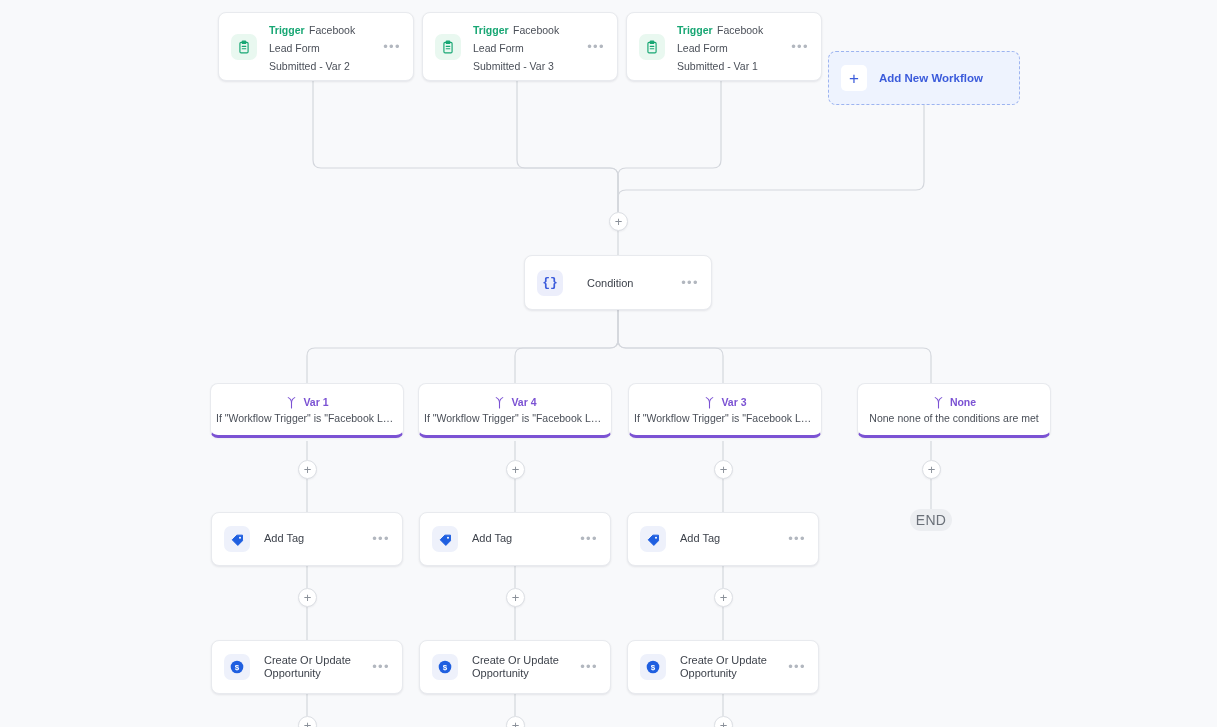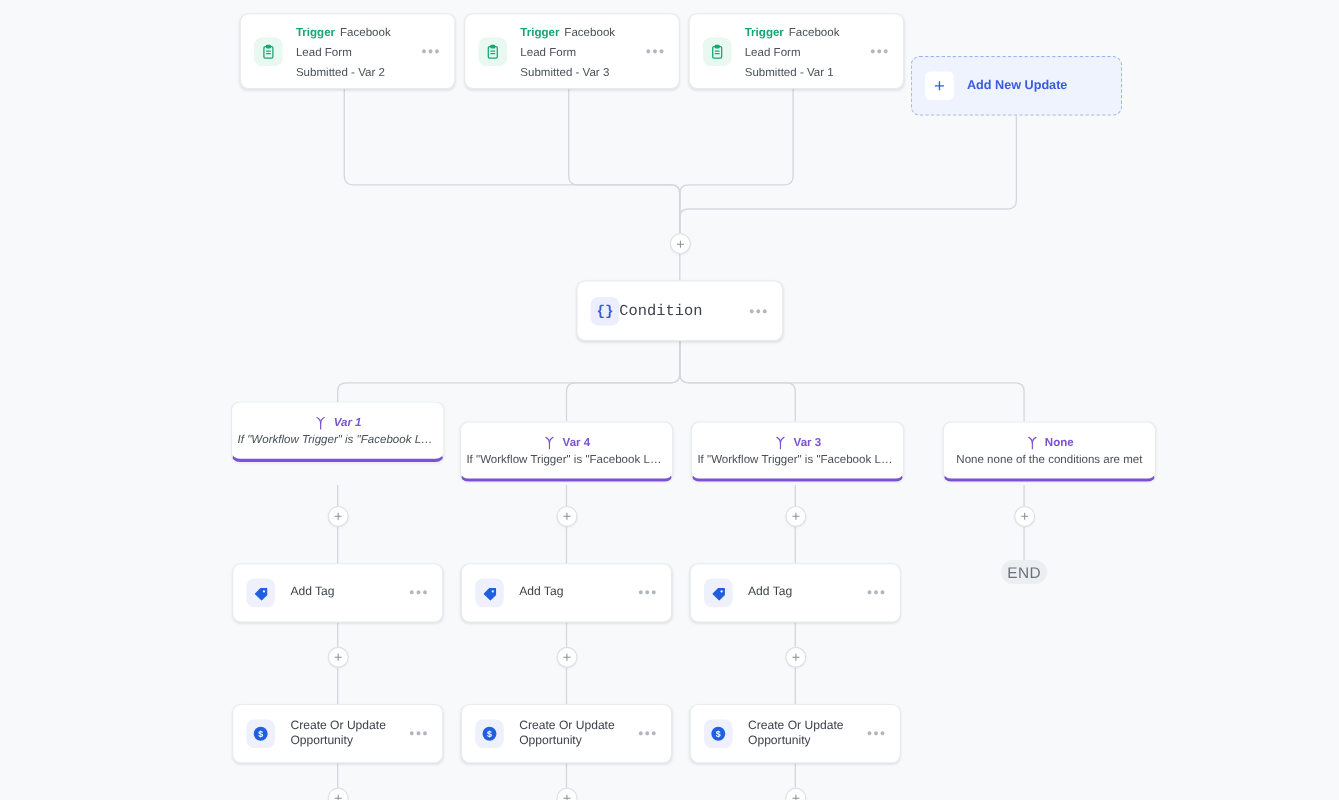--- a/index.html
+++ b/index.html
@@ -121,25 +121,24 @@
     font-weight: 600;
   }
 
   
   .condition-card {
     width: 188px;
     height: 55px;
     padding: 0 12px;
   }
   .cond-label {
-    margin-left: 0;
-    font-size: 14px;
+    margin-left: 24px;
+    font-size: 11px;
     color: #3d424b;
     flex: 1 1 auto;
-    font-family: Liberation Mono, monospace;
   }
   .brace {
     color: #3b5bdb;
     font-size: 13px;
     font-weight: 700;
     font-family: "Liberation Mono", monospace;
   }
 
   
   .branch-card {
@@ -318,34 +317,34 @@
     <span class="trigger-text">
       <span class="trigger-kind">Trigger</span>
       <span class="trigger-desc">Facebook Lead Form
 Submitted - Var 1</span>
     </span>
     <span class="dots">•••</span>
   </div>
 
   <div class="add-trigger" style="left:828px; top:51px;">
     <span class="plus-sq">+</span>
-    <span class="at-label">Add New Update</span>
+    <span class="at-label">Add New Workflow</span>
   </div>
 
   <div class="plus-btn" style="left:609px; top:212px;">+</div>
 
   <div class="node condition-card" style="left:524px; top:255px;">
     <span class="icon-box indigo">
       <span class="brace">{}</span>
     </span>
     <span class="cond-label">Condition</span>
     <span class="dots">•••</span>
   </div>
 
-  <div class="branch-card" style="left:210px; top:365px;font-style:italic;">
+  <div class="branch-card" style="left:210px; top:383px;">
     <span class="branch-head">
       <svg width="13" height="13" viewBox="0 0 24 24" fill="none" stroke="#7b52d3" stroke-width="2" stroke-linecap="round">
         <path d="M12 22 L12 13 Q12 6 6 3"></path>
         <path d="M12 13 Q12 6 18 3"></path>
       </svg>
       <span class="branch-name">Var 1</span>
     </span>
     <span class="branch-desc">If "Workflow Trigger" is "Facebook Le…</span>
   </div>
 

